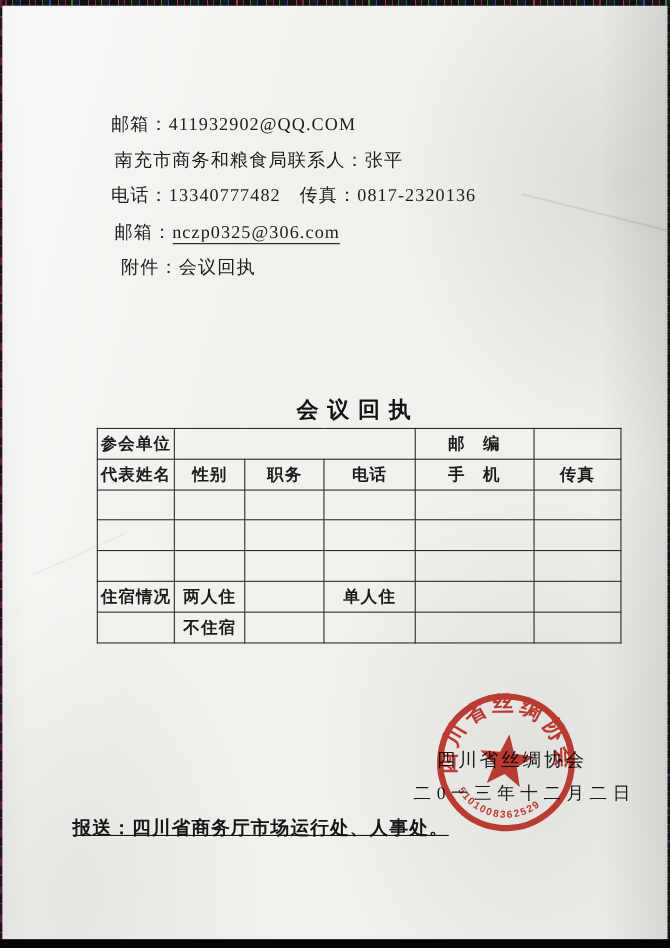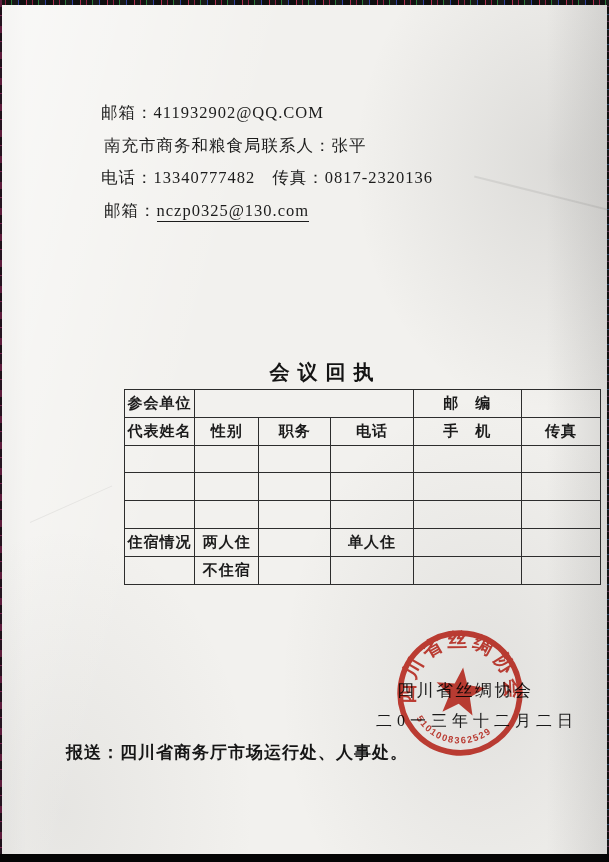--- a/index.html
+++ b/index.html
@@ -66,21 +66,21 @@
   
   .form-title{
     position:absolute;left:86px;top:354px;width:475px;margin:0;
     text-align:center;font-size:20px;font-weight:bold;letter-spacing:8px;
     color:#141414;
   }
   
   table.reply{
     position:absolute;left:86px;top:384px;width:477px;
     border-collapse:collapse;table-layout:fixed;
-    font-size:15px;font-weight:bold;color:#1b1b1b;margin-left:36px;
+    font-size:15px;font-weight:bold;color:#1b1b1b;
   }
   table.reply td{
     border:1.6px solid #2d2d2d;height:26.8px;
     text-align:center;vertical-align:middle;padding:0;
     letter-spacing:1px;overflow:hidden;
   }
   
   .sig-org{
     position:absolute;left:395px;top:674px;
     font-family:"Liberation Serif",serif;
@@ -88,41 +88,43 @@
   }
   .sig-date{
     position:absolute;left:374px;top:706px;
     font-family:"Liberation Serif",serif;
     font-size:16px;letter-spacing:5px;color:#1a1a1a;white-space:nowrap;
   }
   .footer-line{
     position:absolute;left:64px;top:736px;margin:0;
     font-size:17px;font-weight:bold;letter-spacing:1px;color:#161616;
     white-space:nowrap;
+    text-decoration:underline;
   }
   
   .seal{
     position:absolute;left:392px;top:622px;width:132px;height:132px;
     mix-blend-mode:multiply;opacity:0.88;
     transform:rotate(7deg);
   }
 </style>
 </head>
 <body>
 
 <div class="scan">
   <div class="paper">
     <div class="crease-tr"></div>
     <div class="crease-mid"></div>
 
     <div class="contact">
       <p><span>邮箱：</span><span>411932902@QQ.COM</span></p>
       <p class="i1">南充市商务和粮食局联系人：张平</p>
       <p><span>电话：</span><span>13340777482</span><span class="fax-part">传真：</span><span>0817-2320136</span></p>
-      <p class="i1"><span>邮箱：</span><span class="u-line">nczp0325@130.com</span></p>
+      <p class="i1"><span>邮箱：</span><span class="u-line">nczp0325@306.com</span></p>
+      <p class="i3"><span>附件：</span><span>会议回执</span></p>
     </div>
 
     <h1 class="form-title">会议回执</h1>
 
     <table class="reply">
       <colgroup>
         <col style="width:70px">
           <col style="width:64px">
           <col style="width:72px">
         <col style="width:82px">

